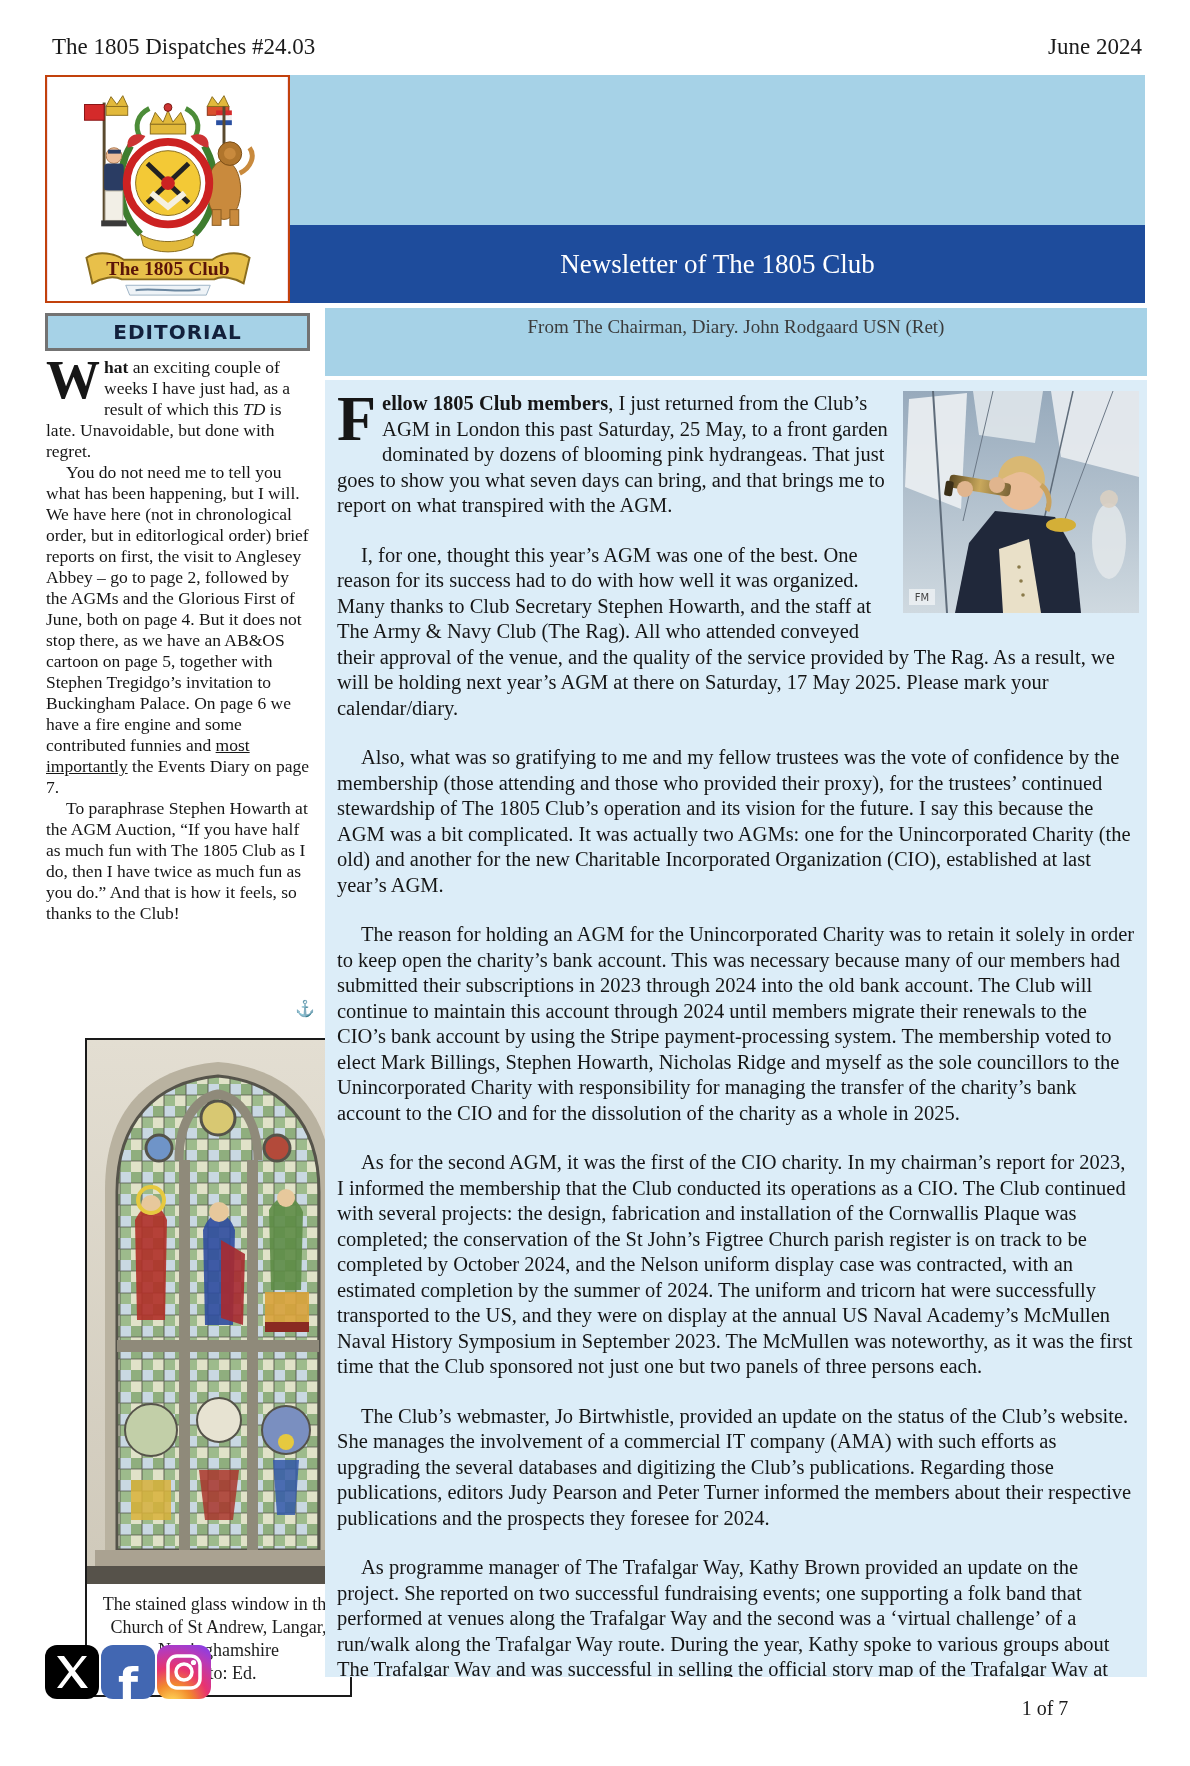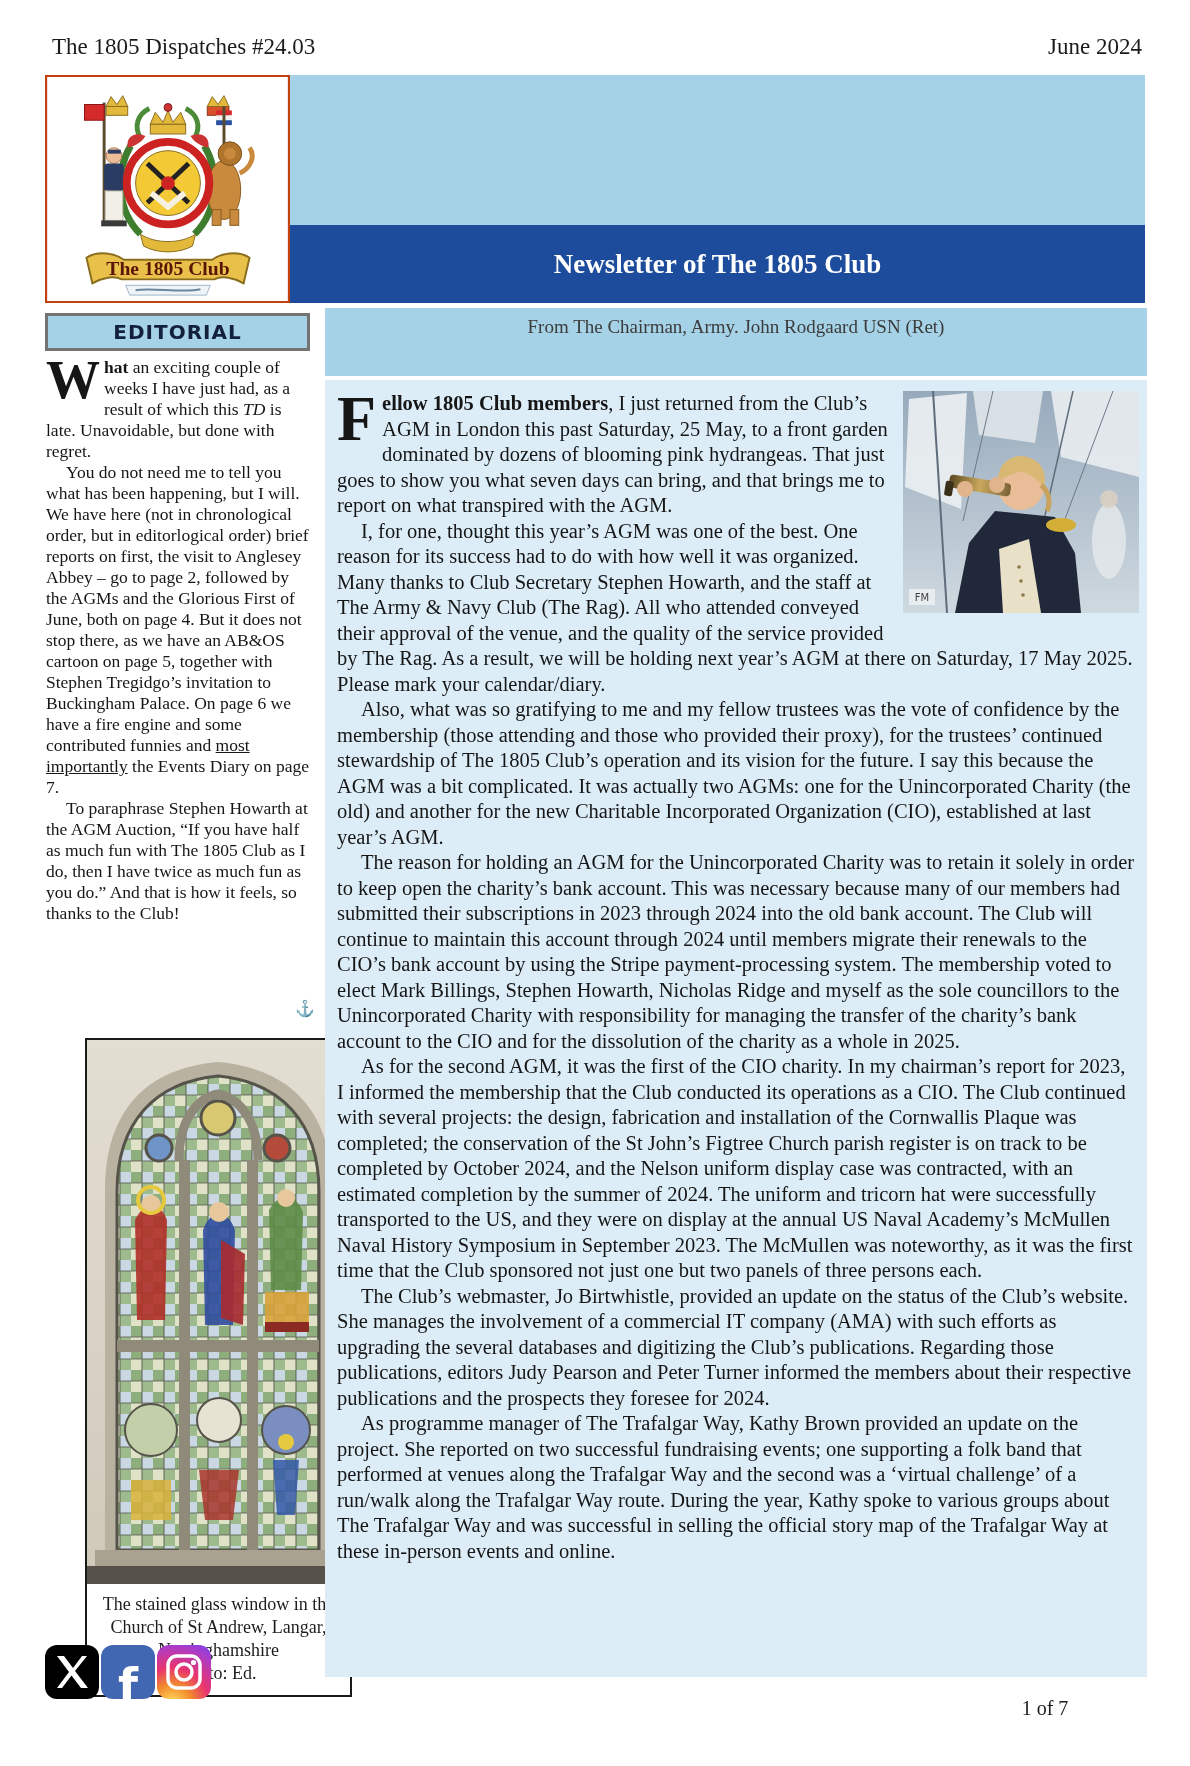--- a/index.html
+++ b/index.html
@@ -8,21 +8,21 @@
     font-family:"Liberation Serif", serif;color:#141414;overflow:hidden;
   }
   
   .topbar{position:absolute;left:52px;right:48px;top:34px;display:flex;
     justify-content:space-between;font-size:23px;color:#1b1b1b;}
   
   .masthead{position:absolute;left:45px;top:75px;width:1100px;height:228px;}
   .mast-light{position:absolute;left:0;top:0;right:0;height:150px;background:var(--lb);}
   .mast-band{position:absolute;left:0;right:0;bottom:0;height:78px;background:var(--db);
     display:flex;align-items:center;justify-content:center;padding-left:245px;}
-  .mast-band span{font-family:"Liberation Serif",serif;font-weight:bold;font-size:27px;color:#ffffff;}
+  .mast-band span{font-family:"Liberation Serif",serif;font-weight:normal;font-size:27px;color:#ffffff;}
   .mast-title-wrap{position:absolute;left:245px;right:0;top:0;height:150px;
     display:flex;align-items:center;justify-content:center;}
   .mast-title{font-family:"DejaVu Serif",serif;font-size:70px;font-weight:500;color:#353535;
     letter-spacing:1px;transform:scaleY(1.34);white-space:nowrap;}
   .logo-box{position:absolute;left:0;top:0;width:245px;height:228px;background:#be185d;
     border:2px solid #c2410c;box-sizing:border-box;z-index:2;}
   .logo-box svg{display:block;width:100%;height:100%;}
   
   .editorial-box{position:absolute;left:45px;top:313px;width:265px;height:38px;
     background:var(--lb);border:3px solid #737373;box-sizing:border-box;
@@ -54,21 +54,21 @@
   .bridge-header{position:absolute;left:325px;top:308px;width:822px;height:68px;
     background:var(--lb);text-align:center;box-sizing:border-box;padding-top:7px;}
   .bridge-header h1{margin:0;font-family:"DejaVu Sans",sans-serif;font-weight:bold;
     font-size:30px;line-height:32px;letter-spacing:0.5px;color:#1e2433;}
   .bridge-header h2{margin:1px 0 0;font-family:"Liberation Serif",serif;font-weight:normal;
     font-size:19px;color:#3b3b3b;}
   .bridge-body{position:absolute;left:325px;top:380px;width:822px;height:1297px;
     background:var(--pb);box-sizing:border-box;padding:11px 12px 0 12px;
     font-size:20.5px;line-height:25.5px;color:#161616;overflow:hidden;}
   .bridge-body p{margin:0;}
-  .bridge-body p.ind{text-indent:24px;}
+  .bridge-body p.ind{text-indent:24px;margin-top:24px;}
   .dropcap-f{float:left;font-size:64px;line-height:50px;font-weight:bold;margin:3px 6px 0 0;}
   .officer-photo{float:right;width:236px;height:222px;margin:0 -4px 8px 12px;}
   .officer-photo svg{display:block;width:100%;height:100%;}
   
   .pageno{position:absolute;left:985px;top:1697px;width:120px;text-align:center;
     font-size:20px;color:#1b1b1b;}
   :root{--lb:#a6d2e7;--db:#1e4c9c;--pb:#dcedf8;}
 </style>
 </head>
 <body>
@@ -236,21 +236,21 @@
   <div class="s-icon s-ig">
     <svg viewBox="0 0 54 54" width="54" height="54">
       <rect x="11" y="11" width="32" height="32" rx="9" fill="none" stroke="#ffffff" stroke-width="3.5"></rect>
       <circle cx="27" cy="27" r="8" fill="none" stroke="#ffffff" stroke-width="3.5"></circle>
       <circle cx="36.5" cy="17.5" r="2.6" fill="#ffffff"></circle>
     </svg>
   </div>
 </div>
 
 <div class="bridge-header">
-  <h2>From The Chairman, Army. John Rodgaard USN (Ret)</h2>
+  <h2>From The Chairman, Diary. John Rodgaard USN (Ret)</h2>
 </div>
 
 <div class="bridge-body">
   <div class="officer-photo">
     <svg viewBox="0 0 236 222">
       <defs>
         <linearGradient id="sky" x1="0" y1="0" x2="0" y2="1">
           <stop offset="0" stop-color="#97aabc"></stop>
             <stop offset="1" stop-color="#cfd9e0"></stop>
         </linearGradient>

